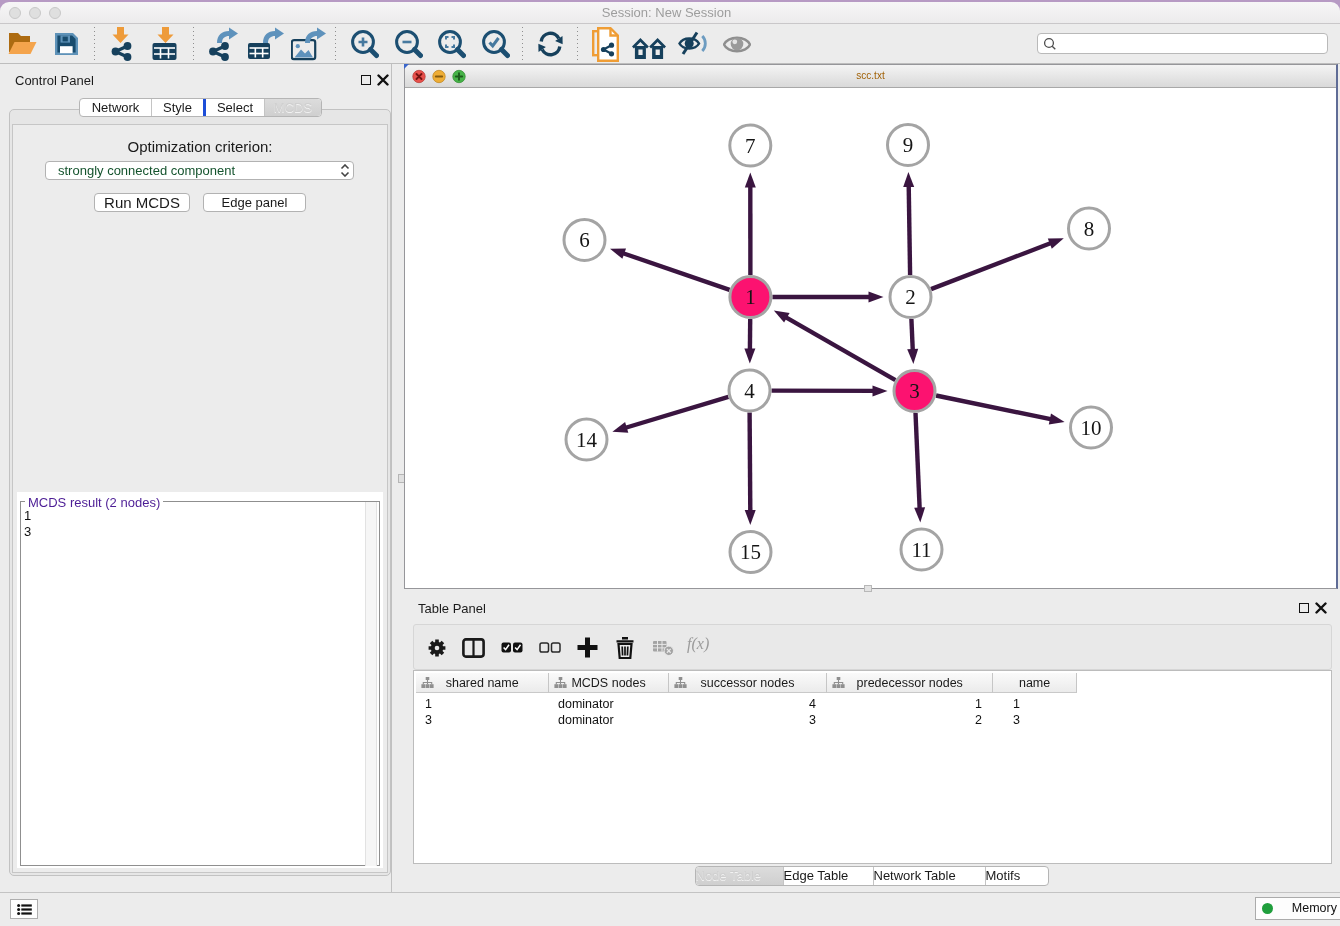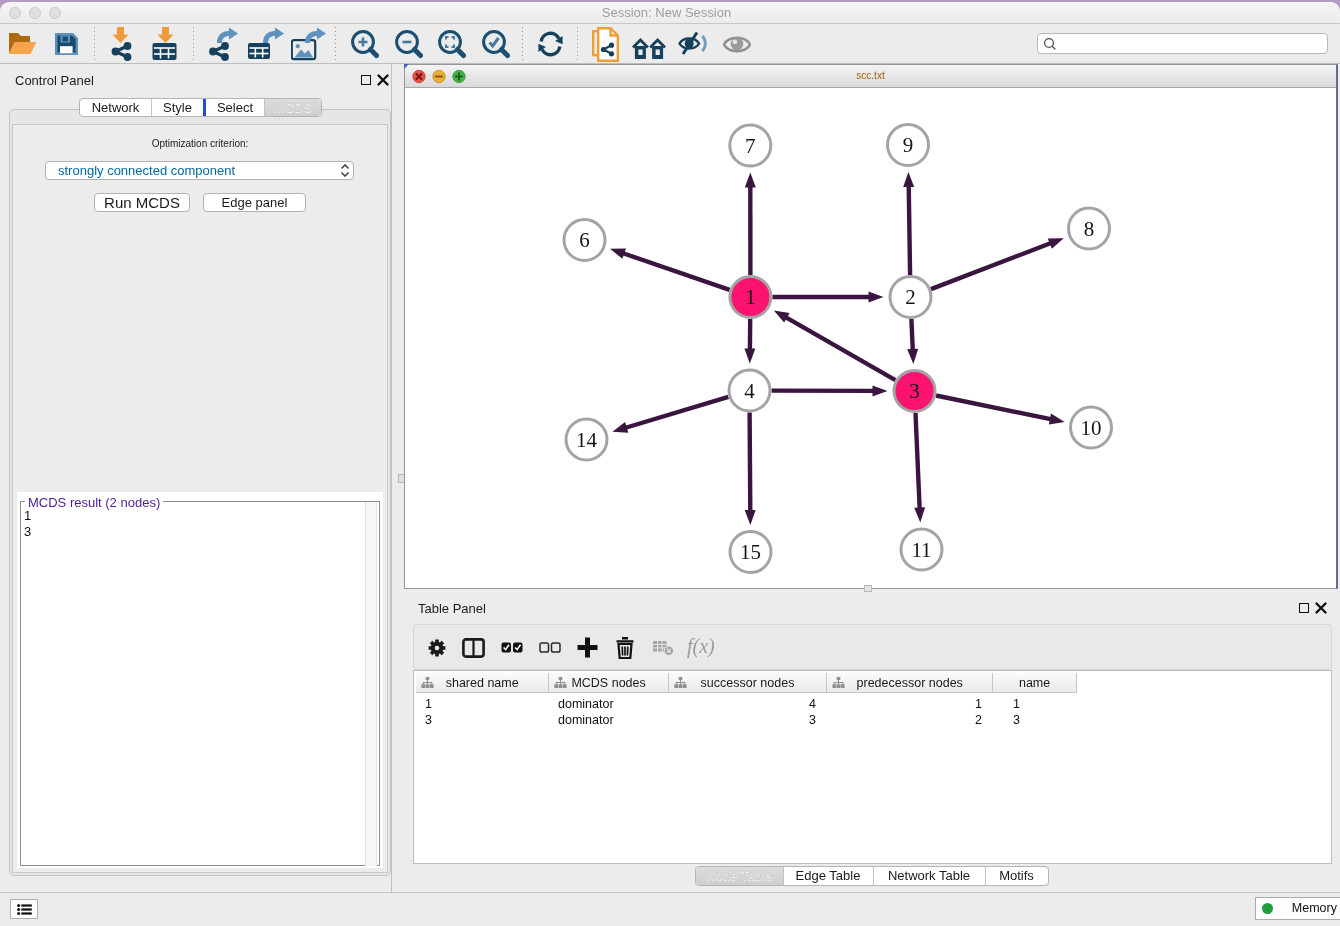--- a/index.html
+++ b/index.html
@@ -163,22 +163,22 @@
 <div class="a" style="left:9px;top:109px;width:382px;height:767px;background:#e6e6e6;border:1px solid #c2c2c2;border-radius:5px"></div>
 <div class="a" style="left:12px;top:124px;width:376px;height:749px;background:#ececec;border:1px solid #c6c6c6"></div>
 
 <div class="a" style="left:79px;top:98px;width:243px;height:19px;background:#fff;border:1px solid #b5b5b5;border-radius:4px;display:flex;font-size:13px;color:#1a1a1a;text-align:center;line-height:17px">
 <div style="flex:0 0 72px;border-right:1px solid #c4c4c4">Network</div>
 <div style="flex:0 0 54px;border-right:3px solid #1d4ed8">Style</div>
 <div style="flex:0 0 59px;border-right:1px solid #c4c4c4">Select</div>
 <div style="flex:1;background:linear-gradient(#dcdcdc,#cfcfcf);border-radius:0 4px 4px 0;color:#cfcfcf;text-shadow:0 1px 0 #f2f2f2">MCDS</div>
 </div>
 
-<div class="a" style="left:0;top:138px;width:400px;text-align:center;font-size:10px;color:#1a1a1a">Optimization criterion:</div>
-<div class="a" style="left:45px;top:161px;width:309px;height:19px;background:#fff;border:1px solid #b2b2b2;border-radius:4px;font-size:13px;color:#0369a1;line-height:17px;padding-left:12px">strongly connected component</div>
+<div class="a" style="left:0;top:138px;width:400px;text-align:center;font-size:15px;color:#1a1a1a">Optimization criterion:</div>
+<div class="a" style="left:45px;top:161px;width:309px;height:19px;background:#fff;border:1px solid #b2b2b2;border-radius:4px;font-size:13px;color:#14532d;line-height:17px;padding-left:12px">strongly connected component</div>
 <svg class="a" style="left:340px;top:164px" width="10" height="13" viewBox="0 0 10 13">
     <path d="M1.5 4.5 L5 1 L8.5 4.5 M1.5 8.5 L5 12 L8.5 8.5" fill="none" stroke="#444" stroke-width="1.6"></path>
   </svg>
 <div class="a" style="left:94px;top:193px;width:96px;height:19px;background:#fff;border:1px solid #b2b2b2;border-radius:4px;font-size:15px;color:#1a1a1a;text-align:center;line-height:17px">Run MCDS</div>
 <div class="a" style="left:203px;top:193px;width:103px;height:19px;background:#fff;border:1px solid #b2b2b2;border-radius:4px;font-size:13px;color:#1a1a1a;text-align:center;line-height:17px">Edge panel</div>
 
 <div class="a" style="left:17px;top:492px;width:366px;height:376px;background:#fff"></div>
 <div class="a" style="left:20px;top:501px;width:360px;height:365px;border:1px solid #8f8f8f"></div>
 <div class="a" style="left:25px;top:495px;font-size:13px;color:#4c1d95;background:#fff;padding:0 3px">MCDS result (2 nodes)</div>
 <div class="a" style="left:24px;top:508px;font-size:13px;color:#111;line-height:16.3px">1<br>3</div>
@@ -292,21 +292,21 @@
     </g>
 <g stroke="#e9e9e9" stroke-width="1">
       <line x1="0" y1="3.4" x2="13.5" y2="3.4"></line>
       <line x1="0" y1="6.9" x2="13.5" y2="6.9"></line>
       <line x1="4.5" y1="0" x2="4.5" y2="10.5"></line>
       <line x1="9" y1="0" x2="9" y2="10.5"></line>
     </g>
 <circle cx="15.8" cy="9.8" r="4.7" fill="#a4a4a4" stroke="#e9e9e9" stroke-width="1"></circle>
 <path d="M13.9 7.9 l3.8 3.8 M17.7 7.9 l-3.8 3.8" stroke="#e9e9e9" stroke-width="1.3"></path>
 </svg>
-<div class="a" style="left:687px;top:635px;font-family:'Liberation Serif',serif;font-style:italic;font-size:20px;color:#9b9b9b">f(x)</div>
+<div class="a" style="left:687px;top:635px;font-family:'Liberation Serif',serif;font-style:italic;font-size:16px;color:#9b9b9b">f(x)</div>
 <div class="a" style="left:413px;top:670px;width:919px;height:194px;background:#fff;border:1px solid #bcbcbc"></div>
 <div class="a" style="left:416px;top:672.5px;width:133.4px;height:20px;background:linear-gradient(#fafafa,#ebebeb);border-right:1px solid #c6c6c6;border-bottom:1px solid #c9c9c9;font-size:12.5px;color:#1a1a1a;text-align:center;line-height:20px">shared name</div>
 <svg class="a" style="left:421px;top:677px" width="13" height="11" viewBox="0 0 13 11">
     <g fill="#8f8f8f">
       <rect x="4.7" y="0" width="3.6" height="3"></rect>
       <rect x="0.4" y="7.2" width="3.8" height="3.8"></rect>
       <rect x="4.6" y="7.2" width="3.8" height="3.8"></rect>
       <rect x="8.8" y="7.2" width="3.8" height="3.8"></rect>
     </g>
     <path d="M6.5 3 v2.2 M2.3 7.2 v-1.7 h8.4 v1.7 M6.5 5.2 v2" stroke="#8f8f8f" stroke-width="1.1" fill="none"></path>
@@ -347,21 +347,21 @@
 <div class="a" style="left:558px;top:697px;font-size:12.5px;color:#111">dominator</div>
 <div class="a" style="left:668px;top:697px;width:148px;font-size:12.5px;color:#111;text-align:right">4</div>
 <div class="a" style="left:827px;top:697px;width:155px;font-size:12.5px;color:#111;text-align:right">1</div>
 <div class="a" style="left:1013px;top:697px;font-size:12.5px;color:#111">1</div>
 <div class="a" style="left:425px;top:713px;font-size:12.5px;color:#111">3</div>
 <div class="a" style="left:558px;top:713px;font-size:12.5px;color:#111">dominator</div>
 <div class="a" style="left:668px;top:713px;width:148px;font-size:12.5px;color:#111;text-align:right">3</div>
 <div class="a" style="left:827px;top:713px;width:155px;font-size:12.5px;color:#111;text-align:right">2</div>
 <div class="a" style="left:1013px;top:713px;font-size:12.5px;color:#111">3</div>
 
-<div class="a" style="left:694.5px;top:866px;width:354px;height:20px;background:#fff;border:1px solid #b5b5b5;border-radius:4px;display:flex;font-size:13px;color:#1a1a1a;text-align:center;line-height:18px">
+<div class="a" style="left:694.5px;top:866px;width:354px;height:20px;background:#fff;border:1px solid #b5b5b5;border-radius:4px;display:flex;font-size:13px;color:#1a1a1a;line-height:18px">
 <div style="flex:0 0 88px;background:linear-gradient(#dcdcdc,#cfcfcf);border-radius:4px 0 0 4px;border-right:1px solid #c4c4c4;color:#cfcfcf;text-shadow:0 1px 0 #f2f2f2">Node Table</div>
 <div style="flex:0 0 90px;border-right:1px solid #c4c4c4">Edge Table</div>
 <div style="flex:0 0 112px;border-right:1px solid #c4c4c4">Network Table</div>
 <div style="flex:1">Motifs</div>
 </div>
 
 <div class="a" style="left:0;top:892px;width:1340px;height:34px;background:#ececec;border-top:1px solid #c3c3c3"></div>
 <div class="a" style="left:10px;top:899px;width:28px;height:20px;background:#fdfdfd;border:1px solid #aeaeae"></div>
 <svg class="a" style="left:17px;top:904px" width="15" height="11" viewBox="0 0 15 11">
 <g fill="#111">

